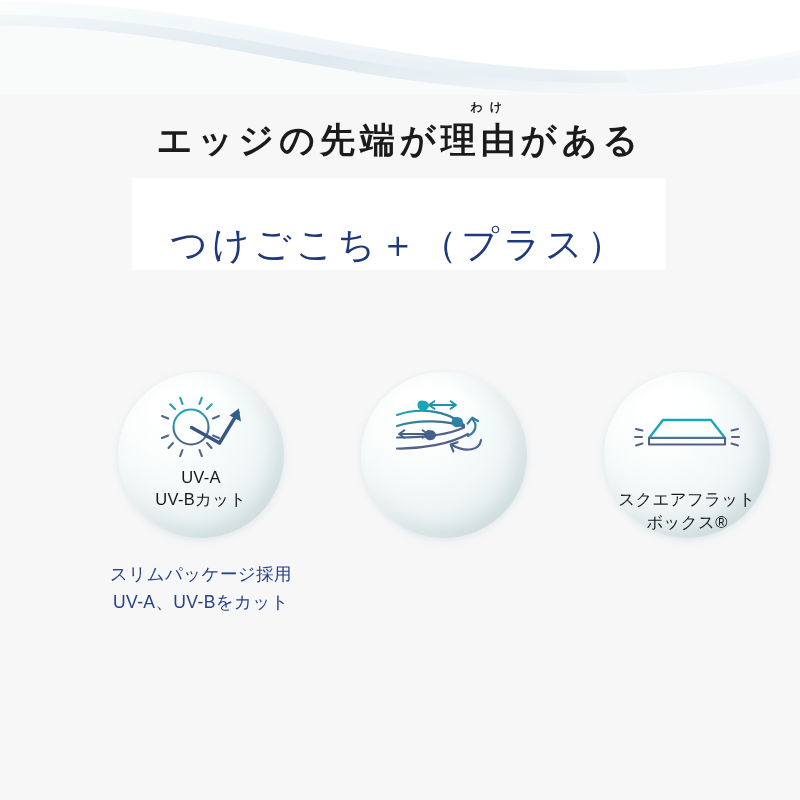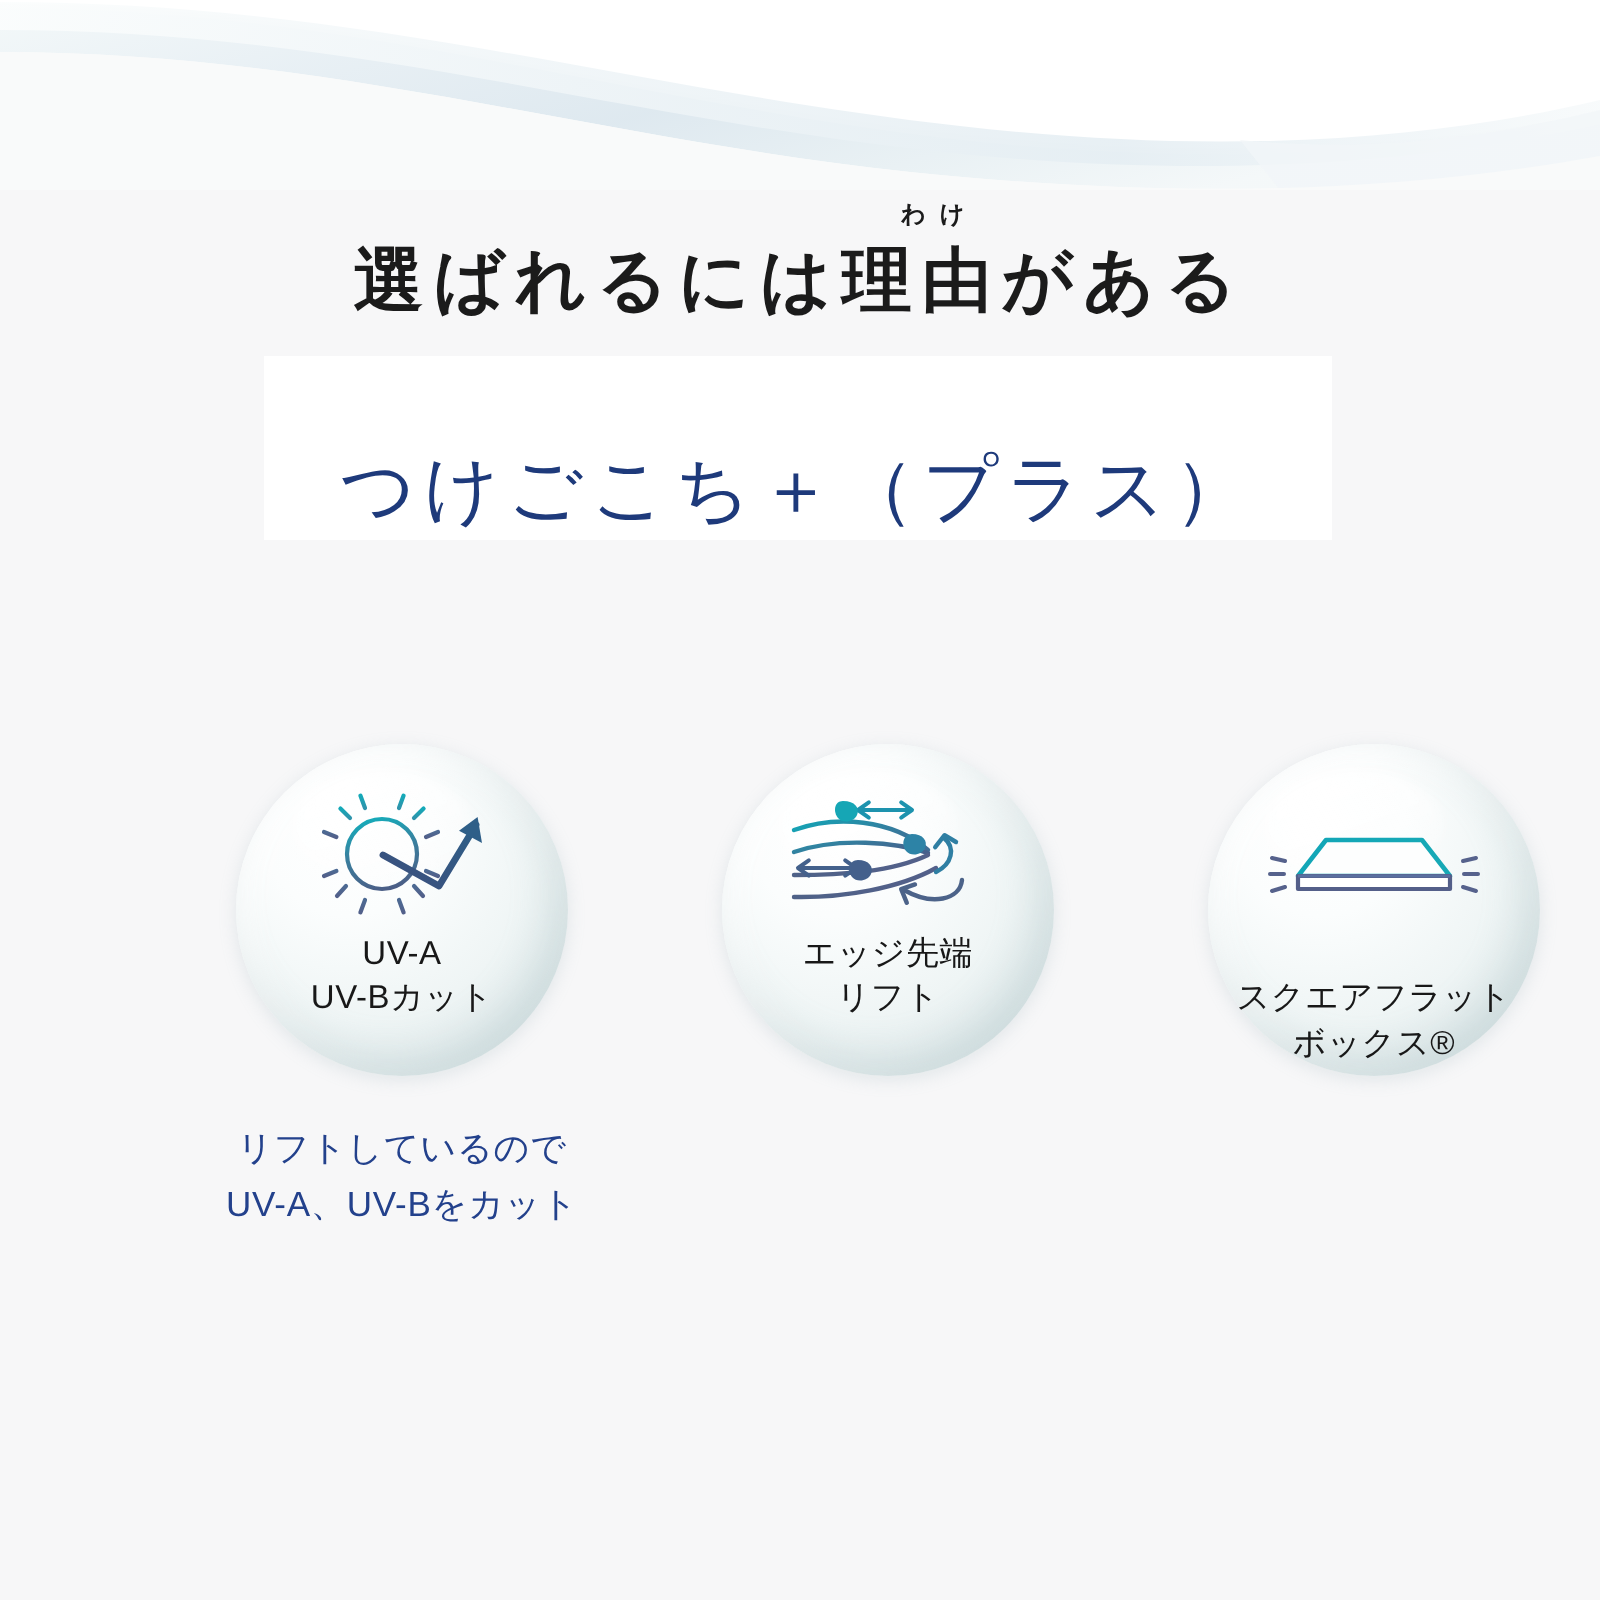--- a/index.html
+++ b/index.html
@@ -181,21 +181,21 @@
     </defs>
     <rect x="0" y="0" width="800" height="95" fill="#f9fafa"></rect>
     <path d="M0,2 C170,2 300,46 470,66 C600,81 710,74 800,56 L800,0 L0,0 Z" fill="#ffffff"></path>
     <path d="M0,4 C175,4 305,49 472,69 C602,84 712,77 800,58 L800,78 C700,96 590,100 455,86 C295,69 165,26 0,26 Z" fill="url(#wgA)" opacity="0.95"></path>
     <path d="M0,1 C180,1 312,44 480,63 C610,78 716,70 800,50 L800,62 C706,83 596,90 462,75 C300,57 172,15 0,15 Z" fill="url(#wgB)" opacity="0.9"></path>
     <path d="M620,70 C680,76 740,70 800,55 L800,95 L640,95 Z" fill="#f1f6f8" opacity="0.75"></path>
     <path d="M0,26 C165,26 295,69 455,86 C590,100 700,96 800,78 L800,95 L0,95 Z" fill="#f9fafa"></path>
   </svg>
 </div>
 
-<h1 id="headline"><span>選ばれるには</span><span class="rb"><span class="rt">わけ</span><span>理由</span></span><span>がある</span></h1>
+<h1 id="headline"><span>エッジの先端が</span><span class="rb"><span class="rt">わけ</span><span>理由</span></span><span>がある</span></h1>
 
 <div id="subtitle-panel">
   <div id="subtitle-text">つけごこち＋（プラス）</div>
 </div>
 
 <div id="features">
 
   <div class="feature">
     <div class="bubble">
       <div class="bubble-icon">
@@ -245,21 +245,21 @@
             </g>
 
             <path d="M36.5,33.5 L64.5,49 L83,18.5" stroke="url(#arrGrad)" stroke-width="3.4" stroke-linejoin="round"></path>
           </g>
           <path d="M83.8,14.5 L86,27.5 L74.5,21.4 Z" fill="#2f5f88"></path>
         </svg>
       </div>
       <div class="bubble-label">UV-A
 UV-Bカット</div>
     </div>
-    <div class="feature-caption">リフトしているので
+    <div class="feature-caption">スリムパッケージ採用
 UV-A、UV-Bをカット</div>
   </div>
 
   <div class="feature">
     <div class="bubble">
       <div class="bubble-icon">
         <svg width="100" height="66" viewBox="0 0 100 66" xmlns="http://www.w3.org/2000/svg">
           <defs>
             <linearGradient id="edgeG1" x1="0" y1="0" x2="1" y2="0.3">
               <stop offset="0%" stop-color="#13a5b6"></stop>
@@ -296,22 +296,20 @@
 
             <path d="M87,46 C86,56 72,59 58,51" stroke="#4c6389" stroke-width="2.2"></path>
             <path d="M63.5,48.2 L56.6,50.6 L59.4,57.4" stroke="#4c6389" stroke-width="2.2" stroke-linejoin="round" fill="none"></path>
           </g>
 
           <path d="M27.5,6.5 C33.5,6.5 36,10 34.5,13.5 C33,17 27.5,18 25,15 C22.5,12 23,6.5 27.5,6.5 Z" fill="#16a6b5"></path>
           <path d="M62,23 C67.5,23 70,26.5 68.5,30 C67,33.5 61.5,34.5 59,31.5 C56.5,28.5 57.5,23 62,23 Z" fill="#2d83a6"></path>
           <path d="M35,36 C40.5,36 43,39.5 41.5,43 C40,46.5 34.5,47.5 32,44.5 C29.5,41.5 30.5,36 35,36 Z" fill="#44608c"></path>
         </svg>
       </div>
-      <div class="bubble-label">エッジ先端
-リフト</div>
     </div>
   </div>
 
   <div class="feature">
     <div class="bubble">
       <div class="bubble-icon">
         <svg width="108" height="66" viewBox="0 0 108 66" xmlns="http://www.w3.org/2000/svg">
           <defs>
             <linearGradient id="boxTopG" x1="0" y1="0" x2="1" y2="0">
               <stop offset="0%" stop-color="#12a6b7"></stop>

